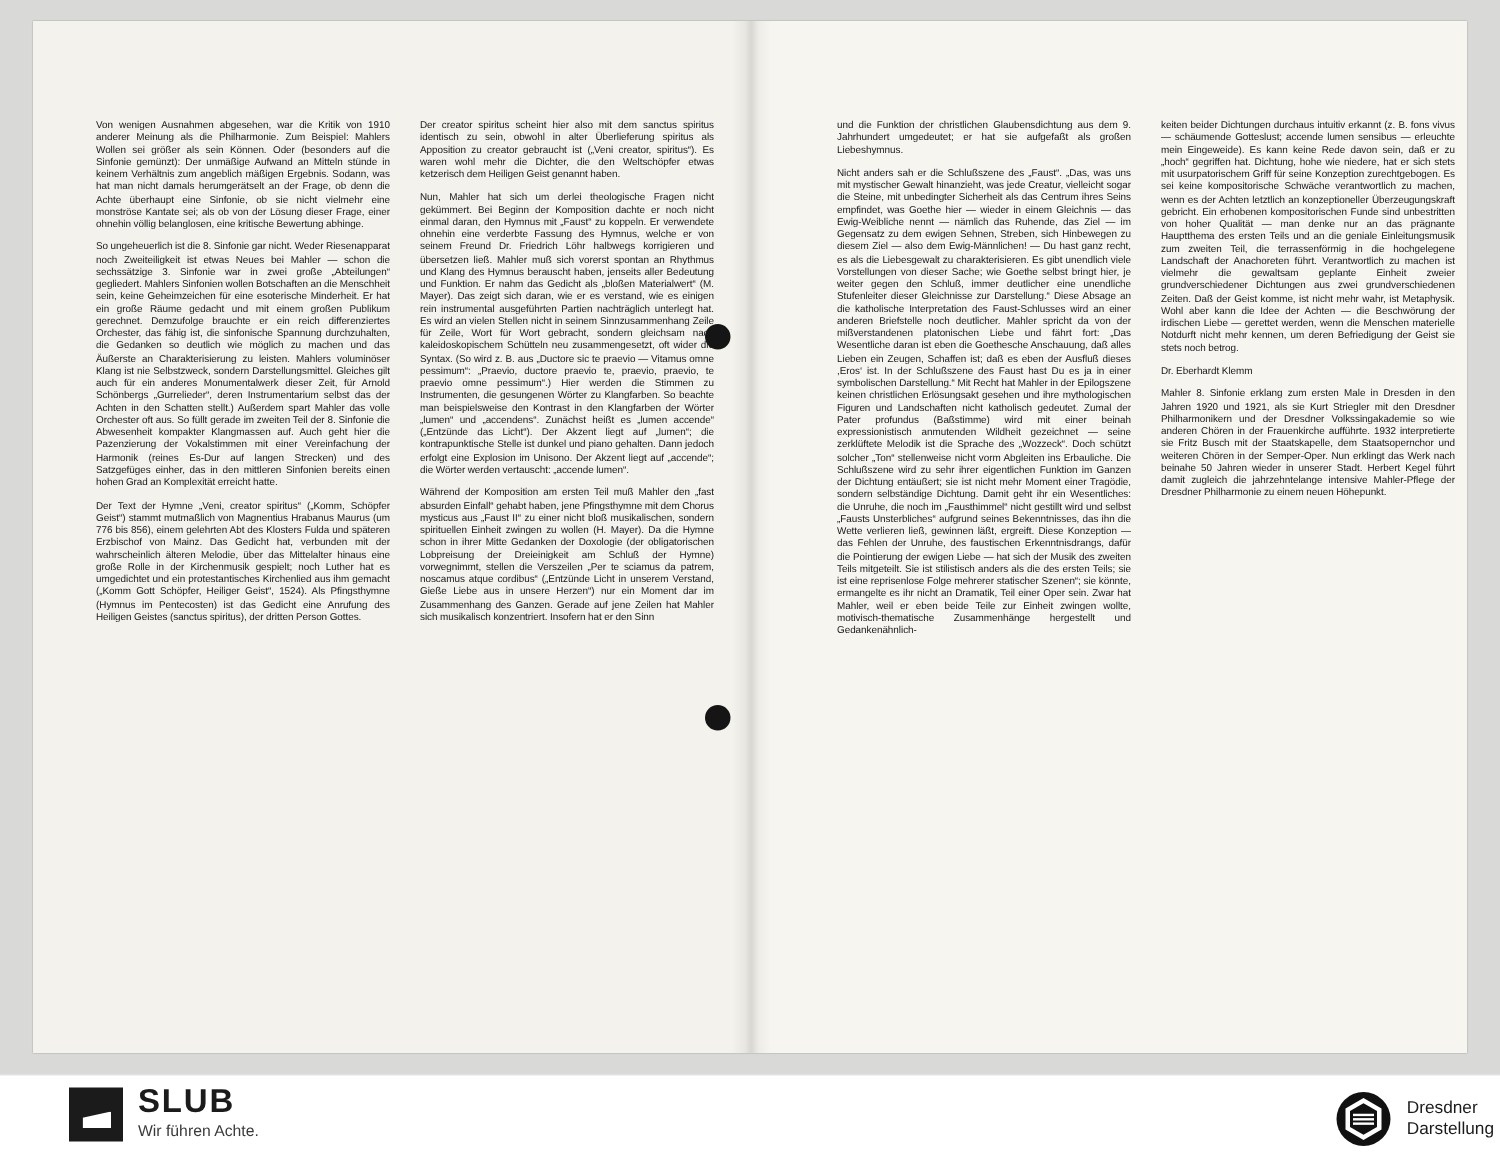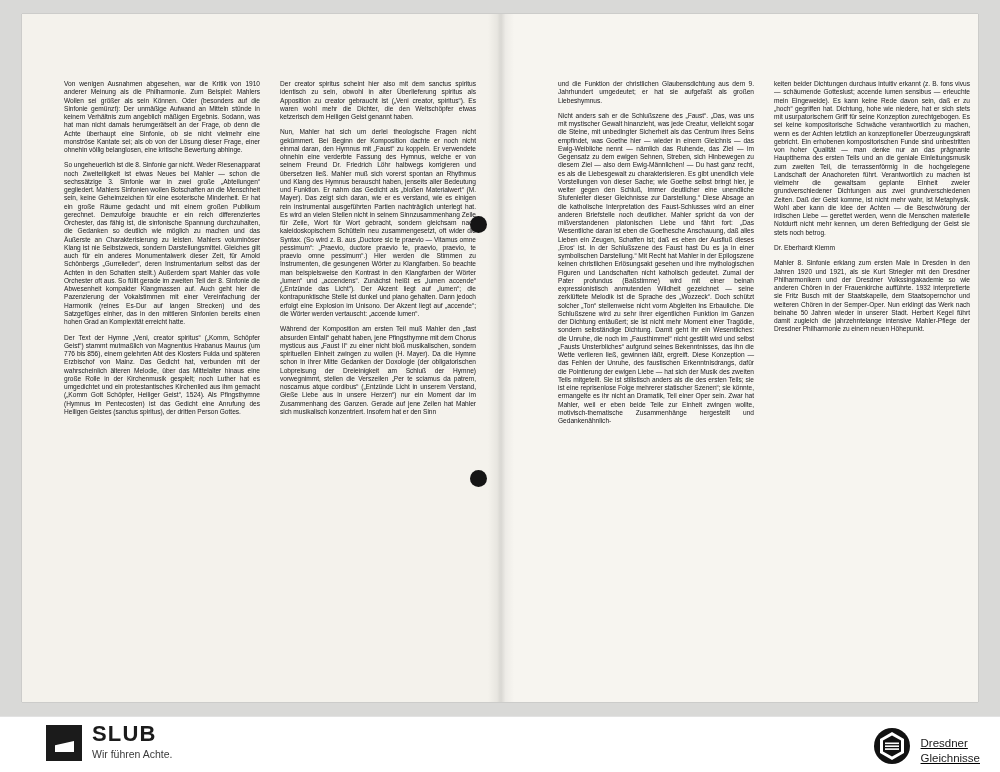--- a/index.html
+++ b/index.html
@@ -162,25 +162,24 @@
     font-family: "Liberation Sans", sans-serif;
   }
   #slub-tag {
     font-size: 10.5px;
     color: #3a3a3a;
     margin-top: 4px;
     font-family: "Liberation Sans", sans-serif;
   }
   #dp-block {
     position: absolute;
-    right: 20px;
+    right: 4px;
     top: 10px;
     display: flex;
-    align-items: flex-end;
-    text-decoration: underline;
+    align-items: center;
   }
   #dp-mark {
     width: 38px;
     height: 38px;
     margin-right: 10px;
     position: relative;
   }
   #dp-text {
     line-height: 1.25;
     font-size: 11.5px;
@@ -253,18 +252,18 @@
           </g>
           <g fill="#ffffff">
             <rect x="12" y="15.5" width="14" height="1.6"></rect>
             <rect x="12" y="18.4" width="14" height="1.6"></rect>
             <rect x="12" y="21.3" width="14" height="1.6"></rect>
           </g>
         </svg>
       </div>
       <div id="dp-text">
         <span class="l1">Dresdner</span>
-        <span class="l2">Gleichnisse</span>
+        <span class="l2">Darstellung</span>
       </div>
     </div>
 
   </div>
 </div>
 
 </body></html>

